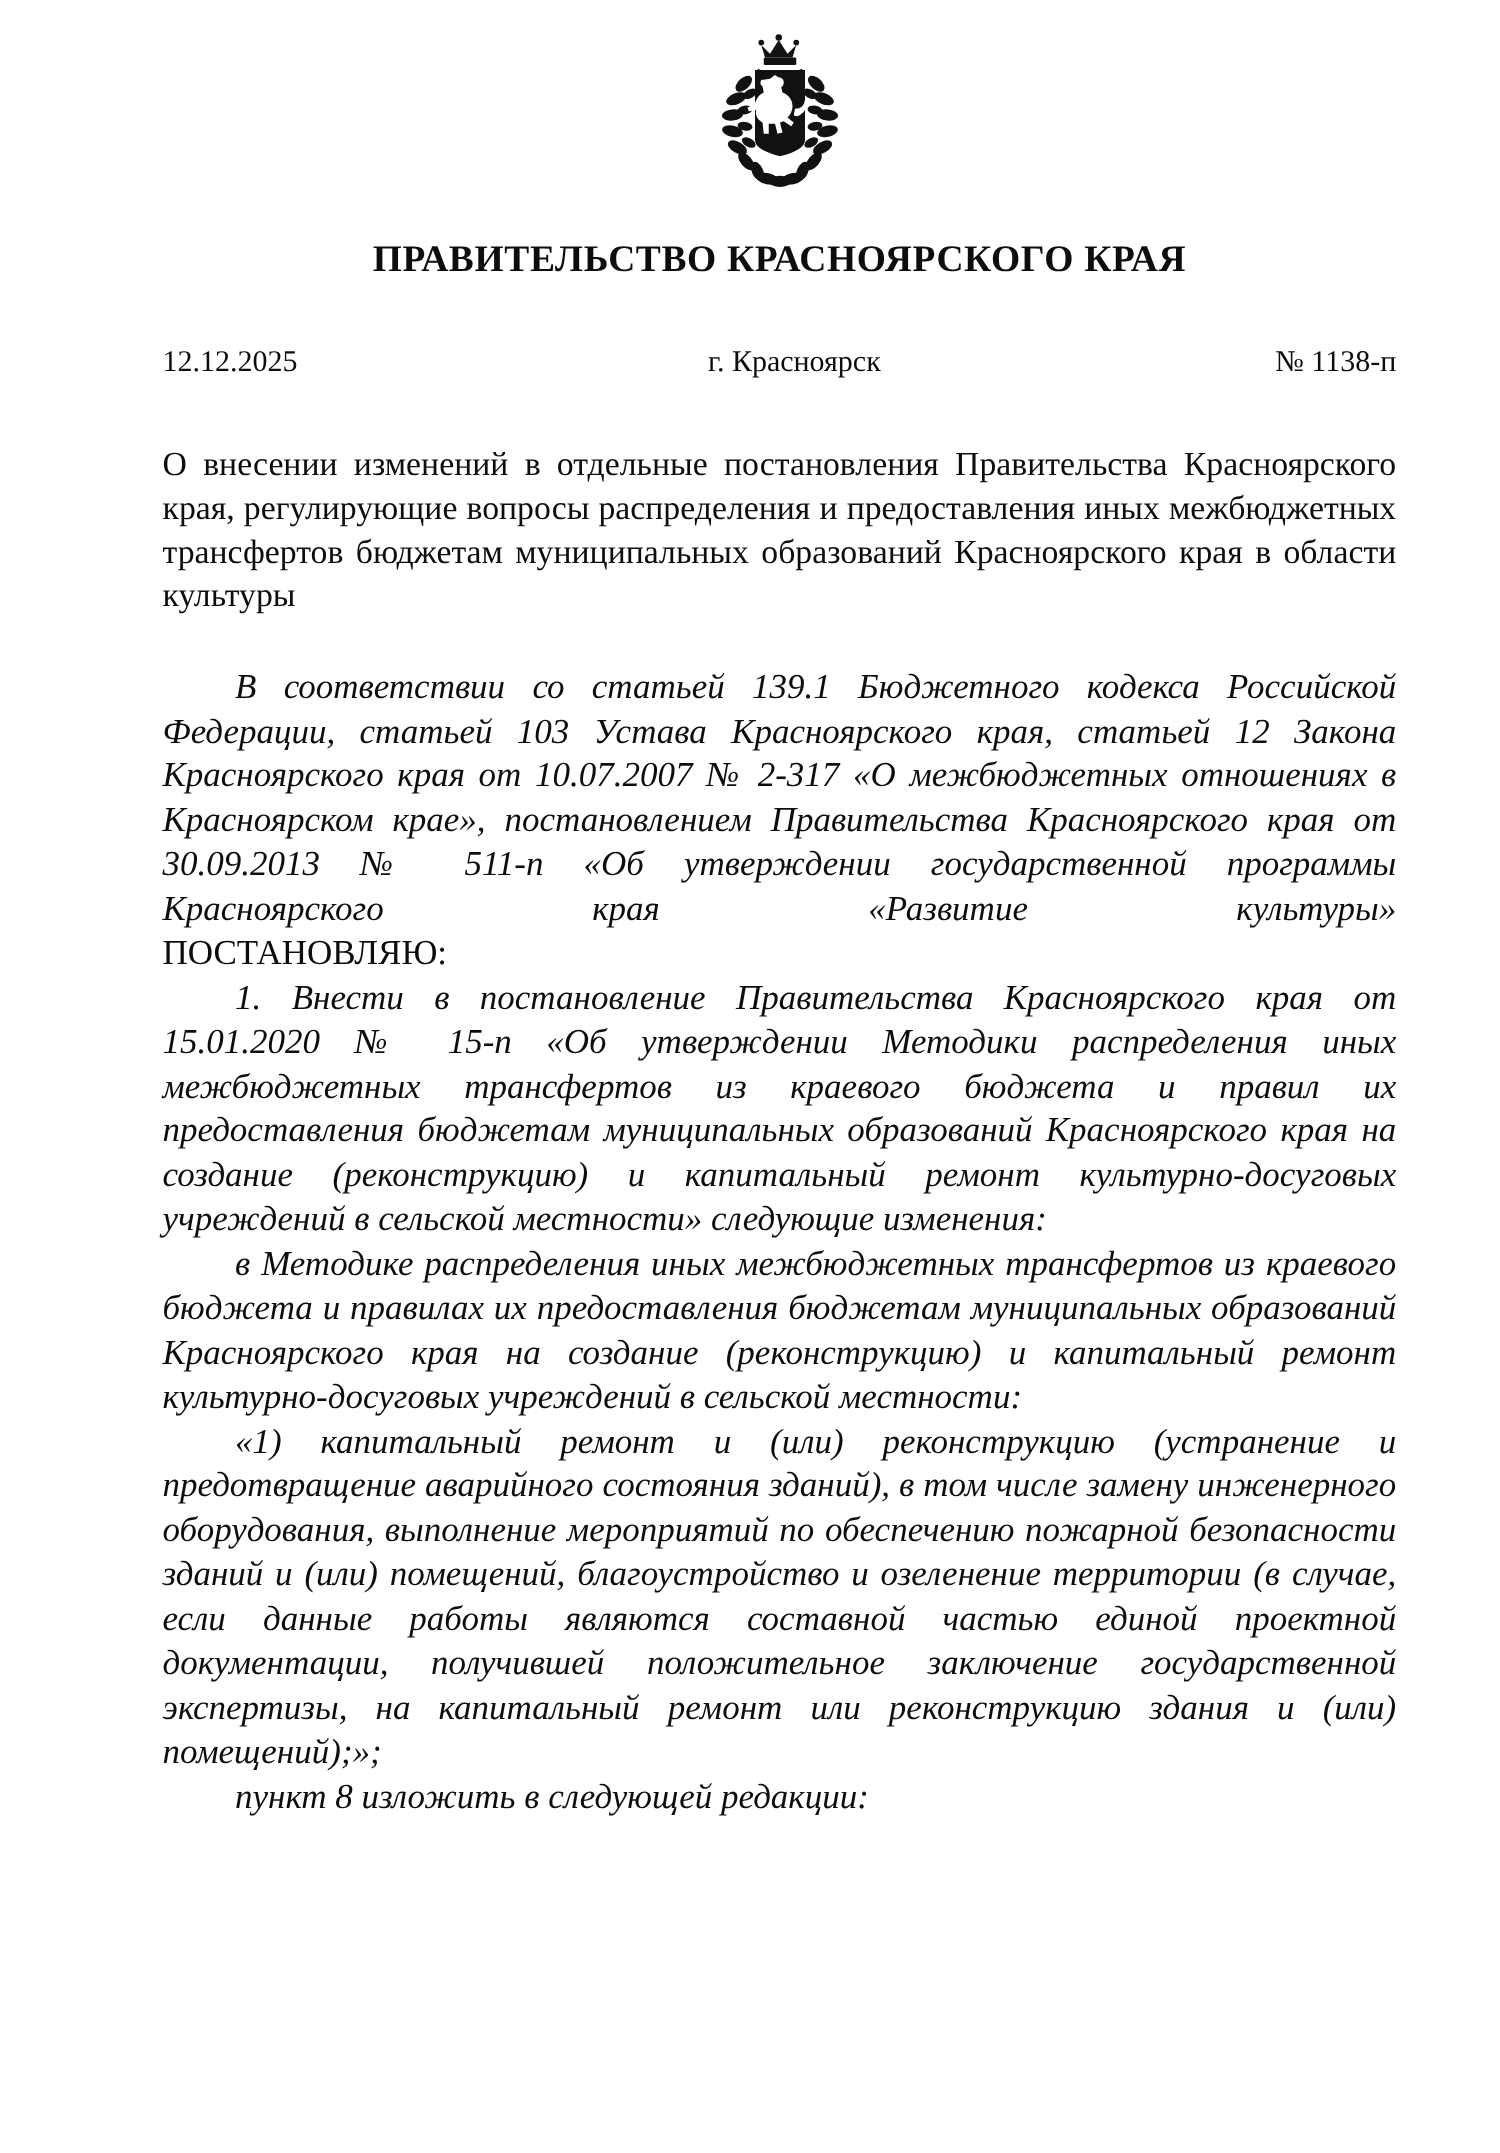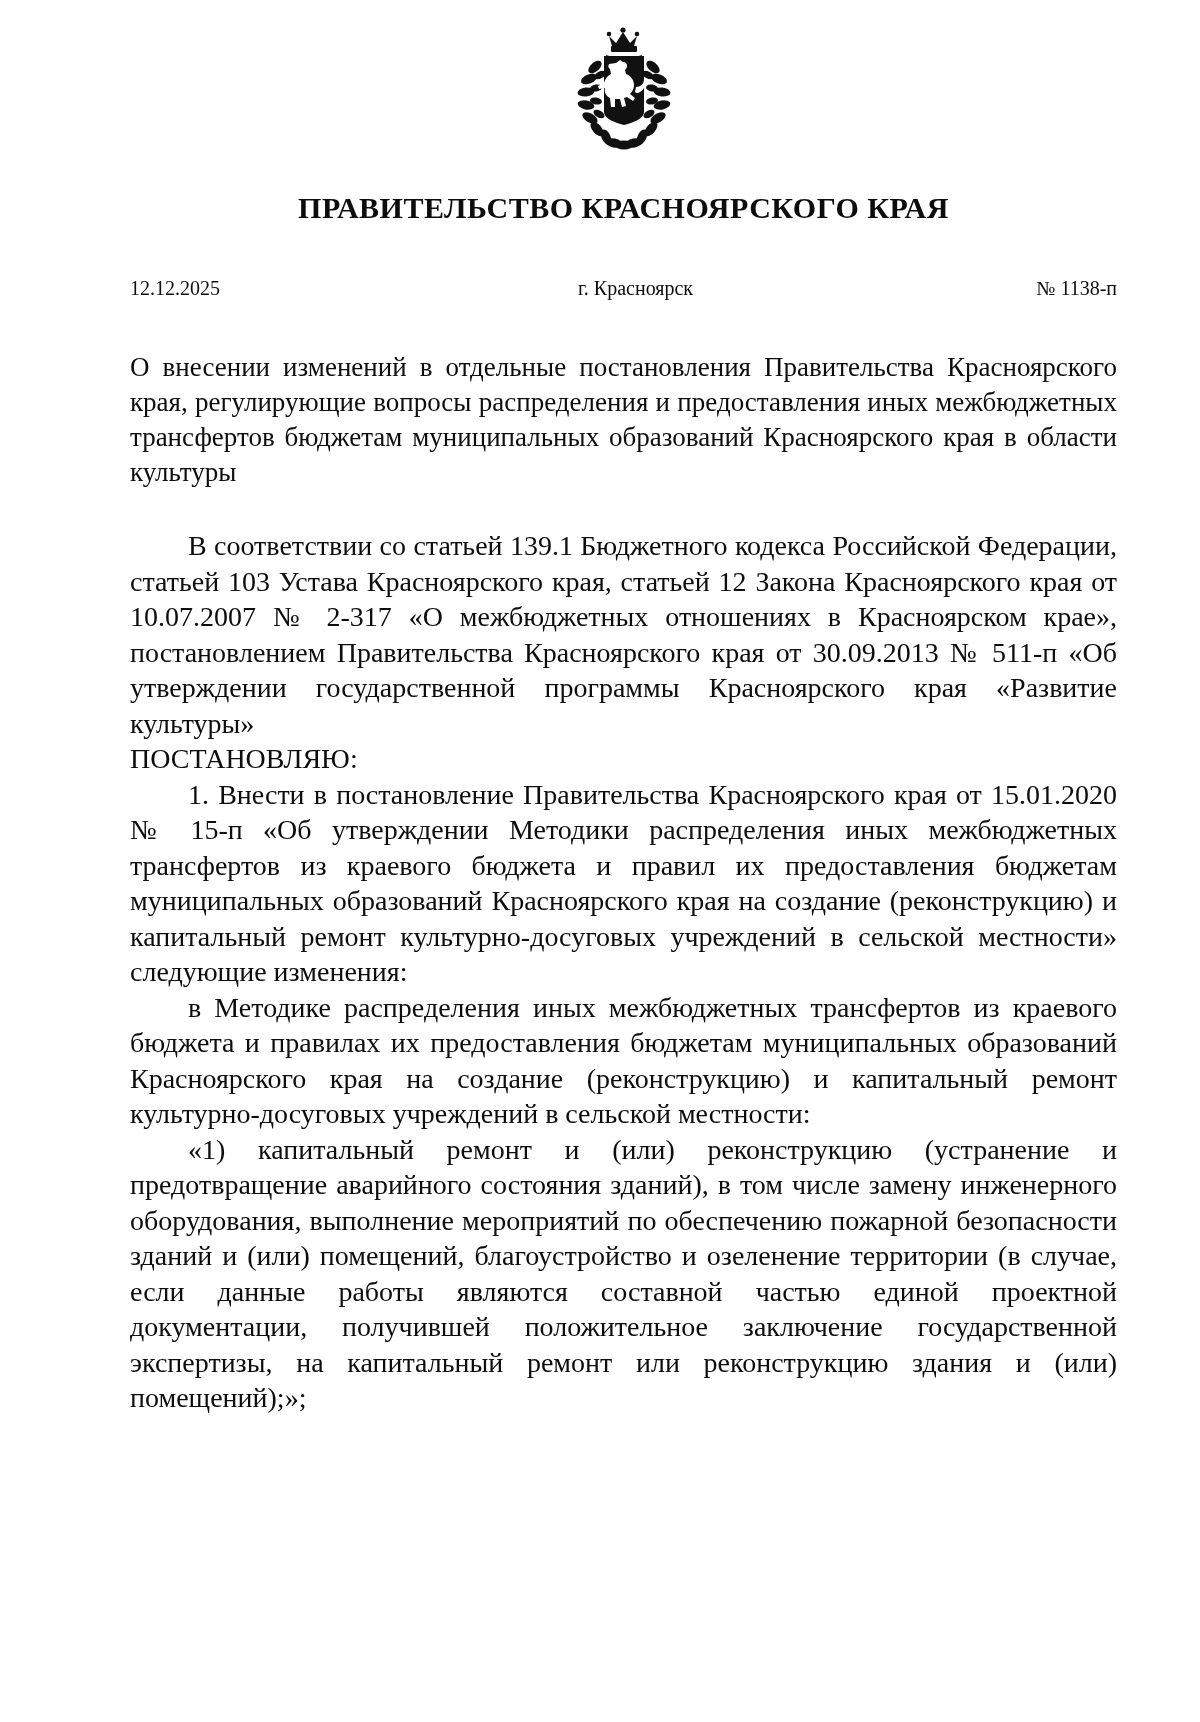--- a/index.html
+++ b/index.html
@@ -30,34 +30,34 @@
     font-weight: bold;
     text-align: center;
     letter-spacing: 1px;
     white-space: nowrap;
   }
   .requisites {
     margin-top: 52px;
     display: grid;
     grid-template-columns: 1fr auto 1fr;
     align-items: baseline;
-    font-size: 20px;
+    font-size: 24px;
   }
   .requisites .left  { justify-self: start; }
   .requisites .mid   { justify-self: center; margin-left: 24px; }
   .requisites .right { justify-self: end; }
   .title {
     margin: 50px 0 0 0;
     font-size: 27px;
     line-height: 35px;
     text-align: justify;
   }
   .body { margin-top: 38px; font-size: 28px; line-height: 35.5px; }
   .body p { margin: 0; text-align: justify; }
-  .body p.ind { text-indent: 58px; }
+  .body p.ind { text-indent: 58px; font-style: italic; }
   .body p.stretch { text-align-last: justify; }
 </style>
 </head>
 <body>
 
 <div class="page">
 
   <div class="emblem">
     <svg width="108" height="130" viewBox="0 0 108 130" xmlns="http://www.w3.org/2000/svg">
       <g fill="#111111">
@@ -110,15 +110,16 @@
   </div>
 
   <p class="title">О внесении изменений в отдельные постановления Правительства Красноярского края, регулирующие вопросы распределения и предоставления иных межбюджетных трансфертов бюджетам муниципальных образований Красноярского края в области культуры</p>
 
   <div class="body">
     <p class="ind stretch">В соответствии со статьей 139.1 Бюджетного кодекса Российской Федерации, статьей 103 Устава Красноярского края, статьей 12 Закона Красноярского края от 10.07.2007 № 2-317 «О межбюджетных отношениях в Красноярском крае», постановлением Правительства Красноярского края от 30.09.2013 № 511-п «Об утверждении государственной программы Красноярского края «Развитие культуры»</p>
     <p>                    <span>ПОСТАНОВЛЯЮ:</span></p>
     <p class="ind">1. Внести в постановление Правительства Красноярского края от 15.01.2020 № 15-п «Об утверждении Методики распределения иных межбюджетных трансфертов из краевого бюджета и правил их предоставления бюджетам муниципальных образований Красноярского края на создание (реконструкцию) и капитальный ремонт культурно-досуговых учреждений в сельской местности» следующие изменения:</p>
     <p class="ind">в Методике распределения иных межбюджетных трансфертов из краевого бюджета и правилах их предоставления бюджетам муниципальных образований Красноярского края на создание (реконструкцию) и капитальный ремонт культурно-досуговых учреждений в сельской местности:</p>
     <p class="ind">«1) капитальный ремонт и (или) реконструкцию (устранение и предотвращение аварийного состояния зданий), в том числе замену инженерного оборудования, выполнение мероприятий по обеспечению пожарной безопасности зданий и (или) помещений, благоустройство и озеленение территории (в случае, если данные работы являются составной частью единой проектной документации, получившей положительное заключение государственной экспертизы, на капитальный ремонт или реконструкцию здания и (или) помещений);»;</p>
+    <p class="ind">пункт 8 изложить в следующей редакции:</p>
   </div>
 
 </div>
 
 </body></html>

